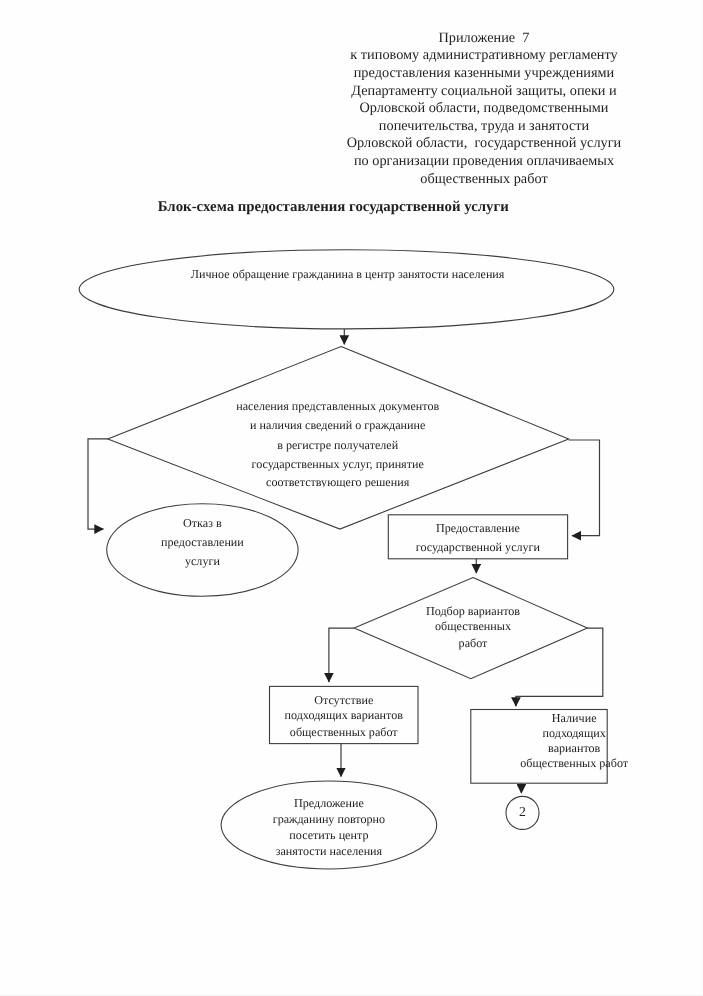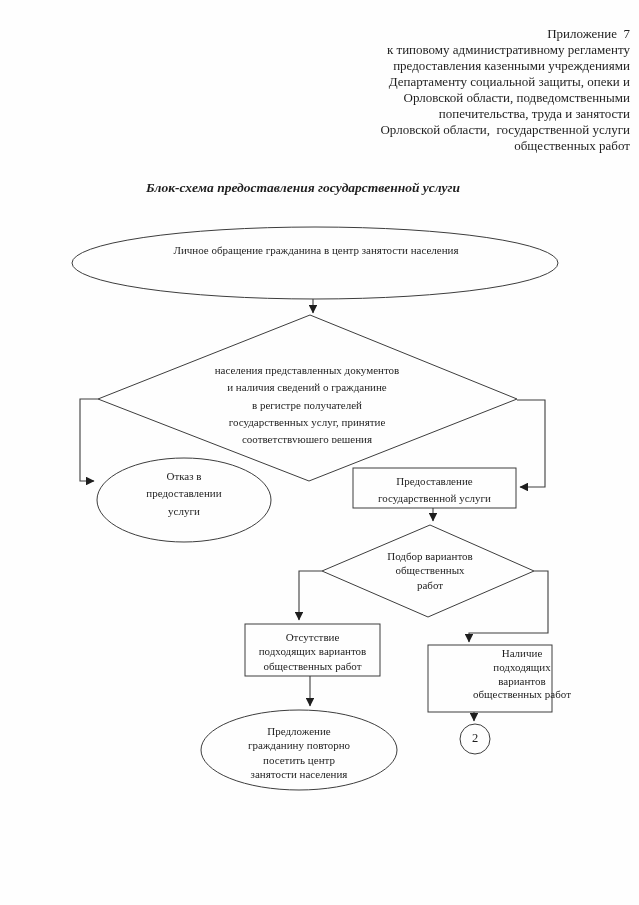--- a/index.html
+++ b/index.html
@@ -18,24 +18,24 @@
   }
   .abs{position:absolute;}
   svg.canvas{position:absolute;left:0;top:0;}
   .fc-shape{fill:none;stroke:var(--line,#3d3d3d);stroke-width:1;}
   .fc-conn{fill:none;stroke:var(--line,#3d3d3d);stroke-width:1.1;}
   .arrowhead{fill:var(--ink,#1e1e1e);}
   .header{
     left:250px;top:26px;width:380px;
     text-align:center;font-size:13px;line-height:16px;
   }
-  .header .ln{white-space:pre-wrap;text-align:right;}
+  .header .ln{white-space:pre-wrap;}
   .title{
     left:100px;top:180px;width:406px;
-    text-align:center;font-size:13.5px;font-weight:bold;font-style:italic;
+    text-align:center;font-size:13.5px;font-weight:bold;
   }
   .node{
     text-align:center;font-size:11px;
   }
   .lh17{line-height:17.3px;}
   .lh14{line-height:14.4px;}
   .t-start{left:70px;top:242px;width:492px;}
   .t-check{left:157px;top:362px;width:300px;}
   .t-refusal{left:96px;top:468px;width:176px;}
   .t-provision{left:353px;top:473px;width:163px;}
@@ -94,20 +94,21 @@
   </svg>
 
   <div class="abs header">
     <div class="ln">Приложение  7</div>
     <div class="ln">к типовому административному регламенту</div>
     <div class="ln">предоставления казенными учреждениями</div>
     <div class="ln">Департаменту социальной защиты, опеки и</div>
     <div class="ln">Орловской области, подведомственными</div>
     <div class="ln">попечительства, труда и занятости</div>
     <div class="ln">Орловской области,  государственной услуги</div>
+    <div class="ln">по организации проведения оплачиваемых</div>
     <div class="ln">общественных работ</div>
   </div>
 
   <div class="abs title">Блок-схема предоставления государственной услуги</div>
 
   <div class="abs node lh17 t-start">
     <div>Личное обращение гражданина в центр занятости населения</div>
   </div>
 
   <div class="abs node lh17 t-check">

